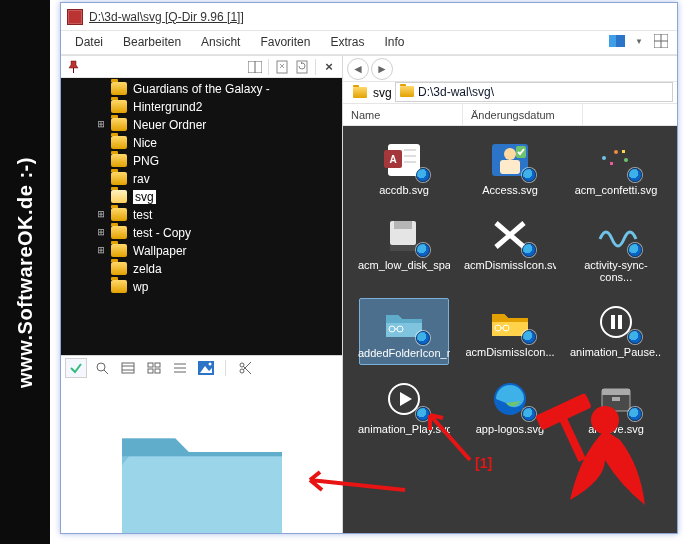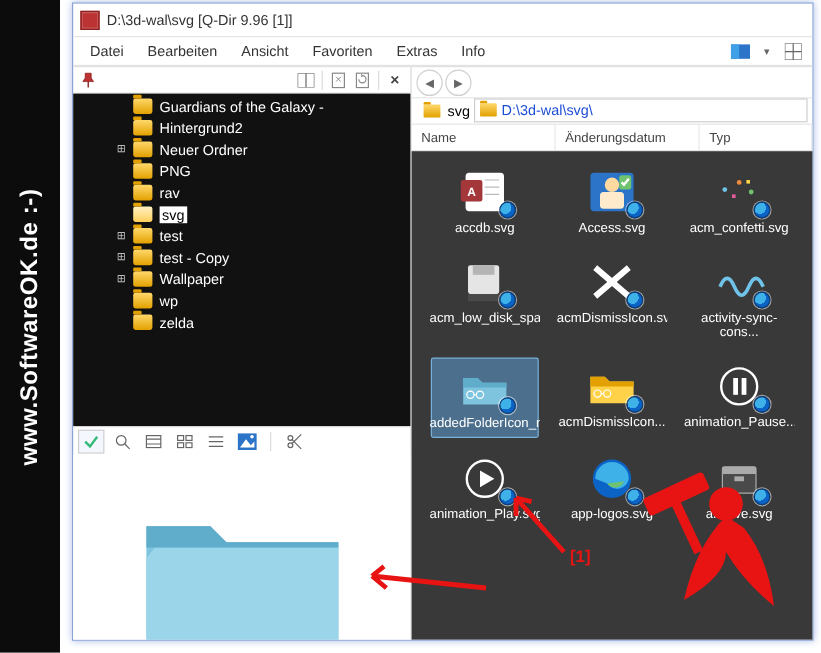--- a/index.html
+++ b/index.html
@@ -54,26 +54,26 @@
     padding: 0 6px;
     border-bottom: 1px solid #e5e5e5;
   }
   .app-icon {
     width:16px; height:16px;
     background: #b33;
     border: 1px solid #822;
     box-shadow: inset 0 0 0 1px #fff3;
     margin-right:6px;
   }
-  .title-text { color:#333; }
+  .title-text { color:#333;text-decoration:underline; }
   .menubar {
     height: 24px;
     padding: 2px 6px;
     display:flex;
-    align-items:center;
+    align-items:flex-start;
     gap: 4px;
     border-bottom: 1px solid #e4e4e4;
   }
   .menu-item {
     padding: 2px 8px;
     color: #333;
     cursor: default;
   }
   .menubar-right {
     margin-left:auto;
@@ -194,21 +194,21 @@
     border-radius:11px;
     color:#666;
     font-size:12px;
   }
   .addr-field {
     flex:1; height:20px;
     border:1px solid #cfcfcf;
     display:flex; align-items:center;
     padding:0 4px; gap:4px;
     font-size:12px;
-    color:#1d4ed8;
+    color:#0f172a;
     margin-top:46px;
   }
   .folder-mini {
     width:14px; height:11px;
     background: linear-gradient(#ffd86b,#e2a100);
     border-radius:1px;
     flex-shrink:0;
     position:relative;
   }
   .folder-mini::before{
@@ -373,20 +373,26 @@
             <div class="tree-row">
               <span class="tree-pad" style="width: 14px;"></span>
               <span class="expander">⊞</span>
               <span class="folder-icon"></span>
               <span class="tree-label">Neuer Ordner</span>
             </div>
             <div class="tree-row">
               <span class="tree-pad" style="width: 14px;"></span>
               <span class="expander"></span>
               <span class="folder-icon"></span>
+              <span class="tree-label">Nice</span>
+            </div>
+            <div class="tree-row">
+              <span class="tree-pad" style="width: 14px;"></span>
+              <span class="expander"></span>
+              <span class="folder-icon"></span>
               <span class="tree-label">PNG</span>
             </div>
             <div class="tree-row">
               <span class="tree-pad" style="width: 14px;"></span>
               <span class="expander"></span>
               <span class="folder-icon"></span>
               <span class="tree-label">rav</span>
             </div>
             <div class="tree-row">
               <span class="tree-pad" style="width: 14px;"></span>
@@ -409,27 +415,27 @@
             <div class="tree-row">
               <span class="tree-pad" style="width: 14px;"></span>
               <span class="expander">⊞</span>
               <span class="folder-icon"></span>
               <span class="tree-label">Wallpaper</span>
             </div>
             <div class="tree-row">
               <span class="tree-pad" style="width: 14px;"></span>
               <span class="expander"></span>
               <span class="folder-icon"></span>
+              <span class="tree-label">zelda</span>
+            </div>
+            <div class="tree-row">
+              <span class="tree-pad" style="width: 14px;"></span>
+              <span class="expander"></span>
+              <span class="folder-icon"></span>
               <span class="tree-label">wp</span>
-            </div>
-            <div class="tree-row">
-              <span class="tree-pad" style="width: 14px;"></span>
-              <span class="expander"></span>
-              <span class="folder-icon"></span>
-              <span class="tree-label">zelda</span>
             </div>
           </div>
 
         <div class="preview-toolbar">
           <div class="pv-btn check">
             <svg width="14" height="14" viewBox="0 0 14 14">
                 <path d="M2 7 L6 11 L12 3" stroke="#3b7" stroke-width="2" fill="none"></path>
               </svg>
           </div>
           <div class="pv-btn">
@@ -495,21 +501,20 @@
             <span>D:\3d-wal\svg\</span>
           </div>
         </div>
         <div class="breadcrumb-row">
           <span class="folder-mini"></span>
           <span>svg</span>
         </div>
         <div class="columns-header">
           <div class="col-hdr" style="width:120px;">Name</div>
           <div class="col-hdr" style="width:120px;">Änderungsdatum</div>
-          <div class="col-hdr" style="flex:1;">Typ</div>
         </div>
         <div class="icon-grid" id="icon-grid">
             <div class="grid-row">
               <div class="tile">
                 <div class="thumb">
                   <svg width="48" height="40" viewBox="0 0 48 40">
                     <rect x="8" y="4" width="32" height="32" rx="3" fill="#fff"></rect>
                     <rect x="4" y="10" width="18" height="18" rx="2" fill="#a4373a"></rect>
                     <text x="13" y="23" font-size="10" fill="#fff" text-anchor="middle" font-weight="bold">A</text>
                     <line x1="24" y1="10" x2="36" y2="10" stroke="#bbb"></line>

